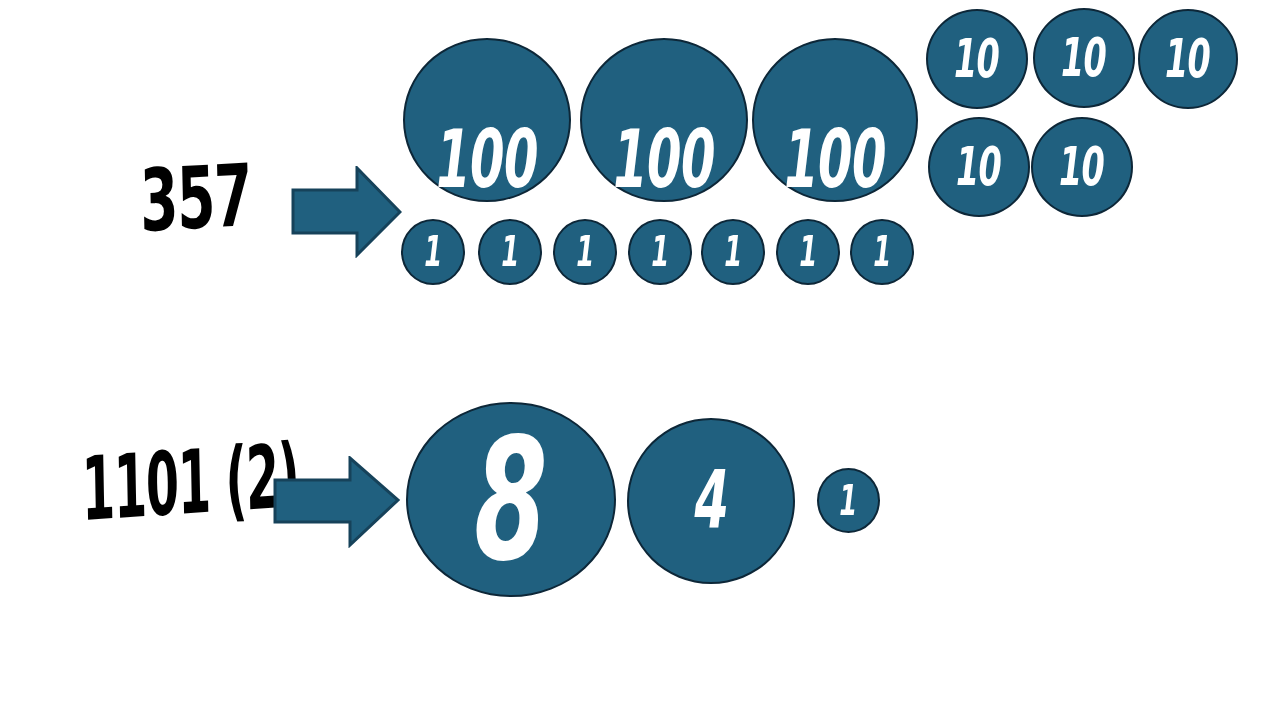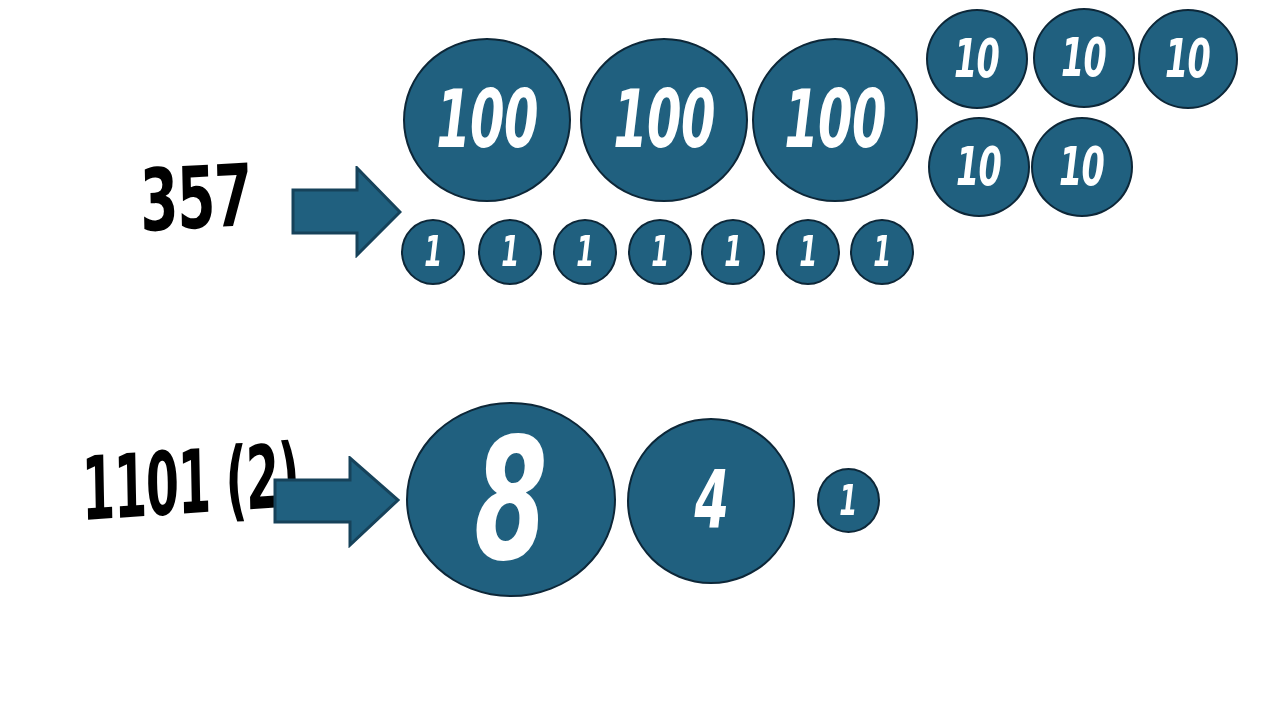--- a/index.html
+++ b/index.html
@@ -60,21 +60,21 @@
   }
   .dt{
     color:var(--disc-text);
     font-weight:bold;
     font-style:italic;
     line-height:1;
     letter-spacing:-1px;
     transform:scaleX(0.62);
     white-space:nowrap;
   }
-  .disc.h  {width:168px;height:164px;} .disc.h  .dt{font-size:80px;}
+  .disc.h  {width:168px;height:164px;align-items:flex-end;} .disc.h  .dt{font-size:80px;}
   .disc.t  {width:102px;height:100px;} .disc.t  .dt{font-size:54px;}
   .disc.o  {width:64px; height:66px;}  .disc.o  .dt{font-size:42px;}
   .disc.b8 {width:210px;height:195px;} .disc.b8 .dt{font-size:170px;}
   .disc.b4 {width:168px;height:166px;} .disc.b4 .dt{font-size:80px;}
   .disc.b1 {width:63px; height:65px;}  .disc.b1 .dt{font-size:42px;}
 </style>
 </head>
 <body>
 
 <div class="stage">

